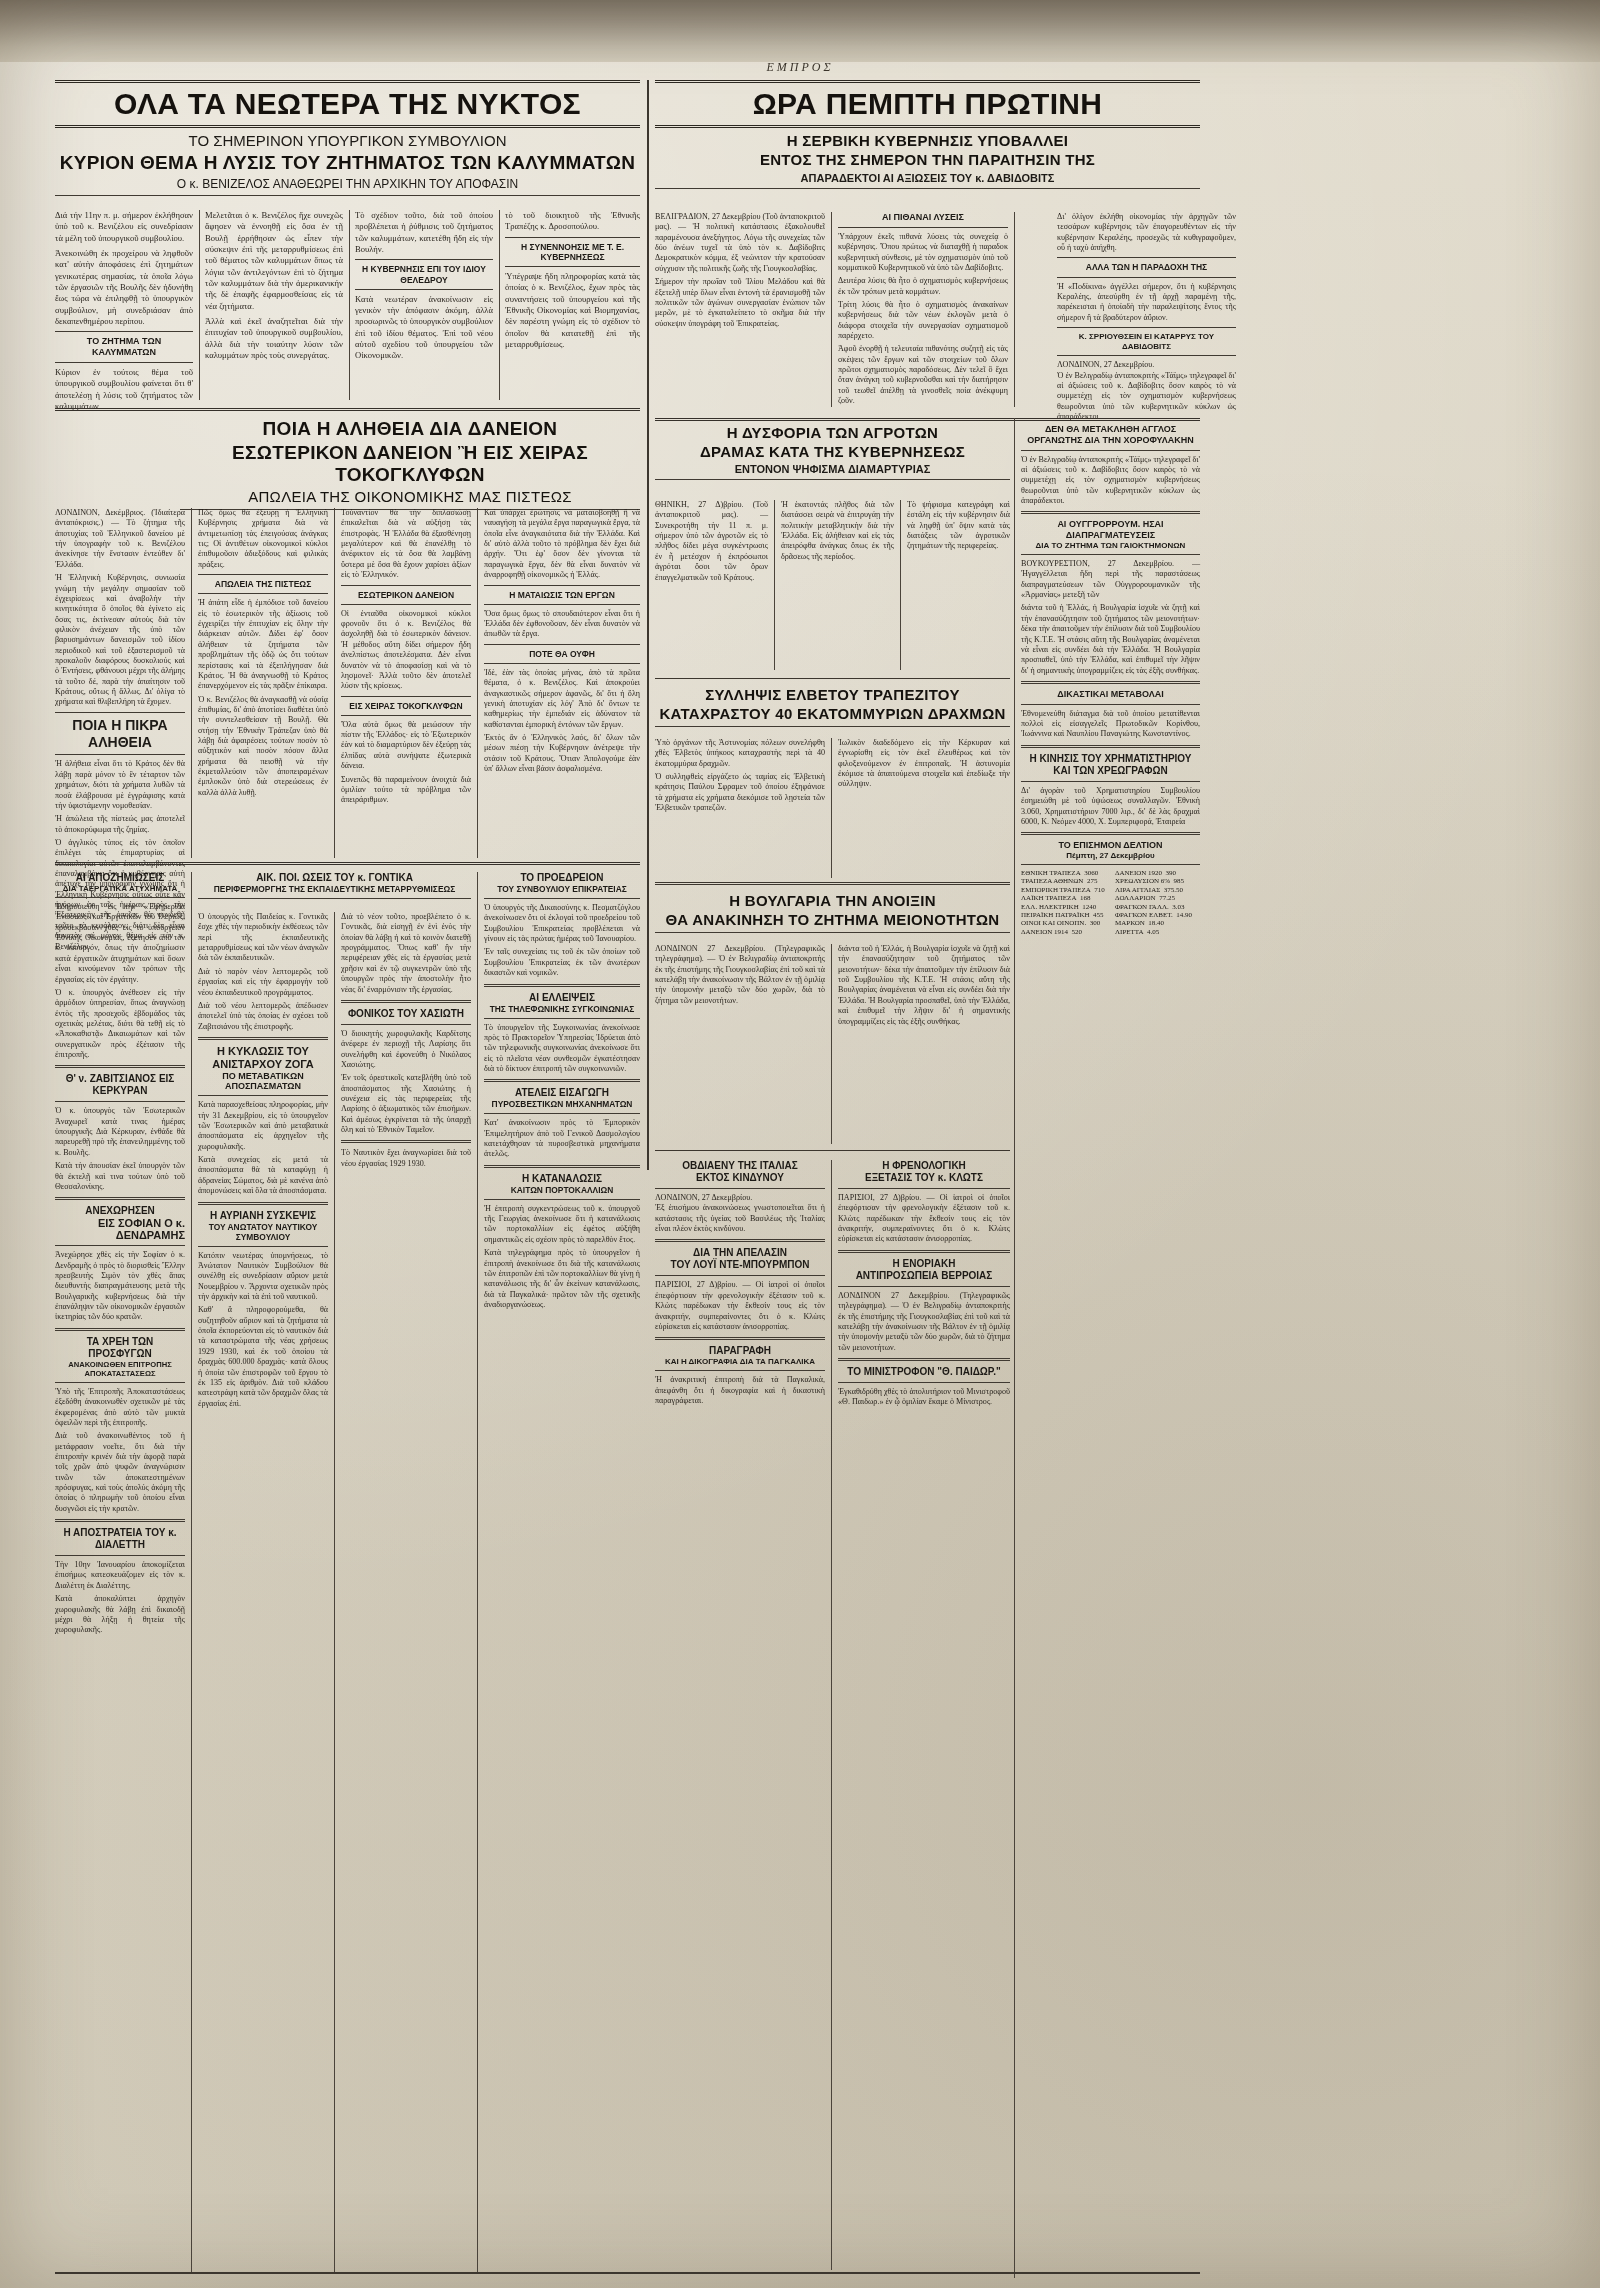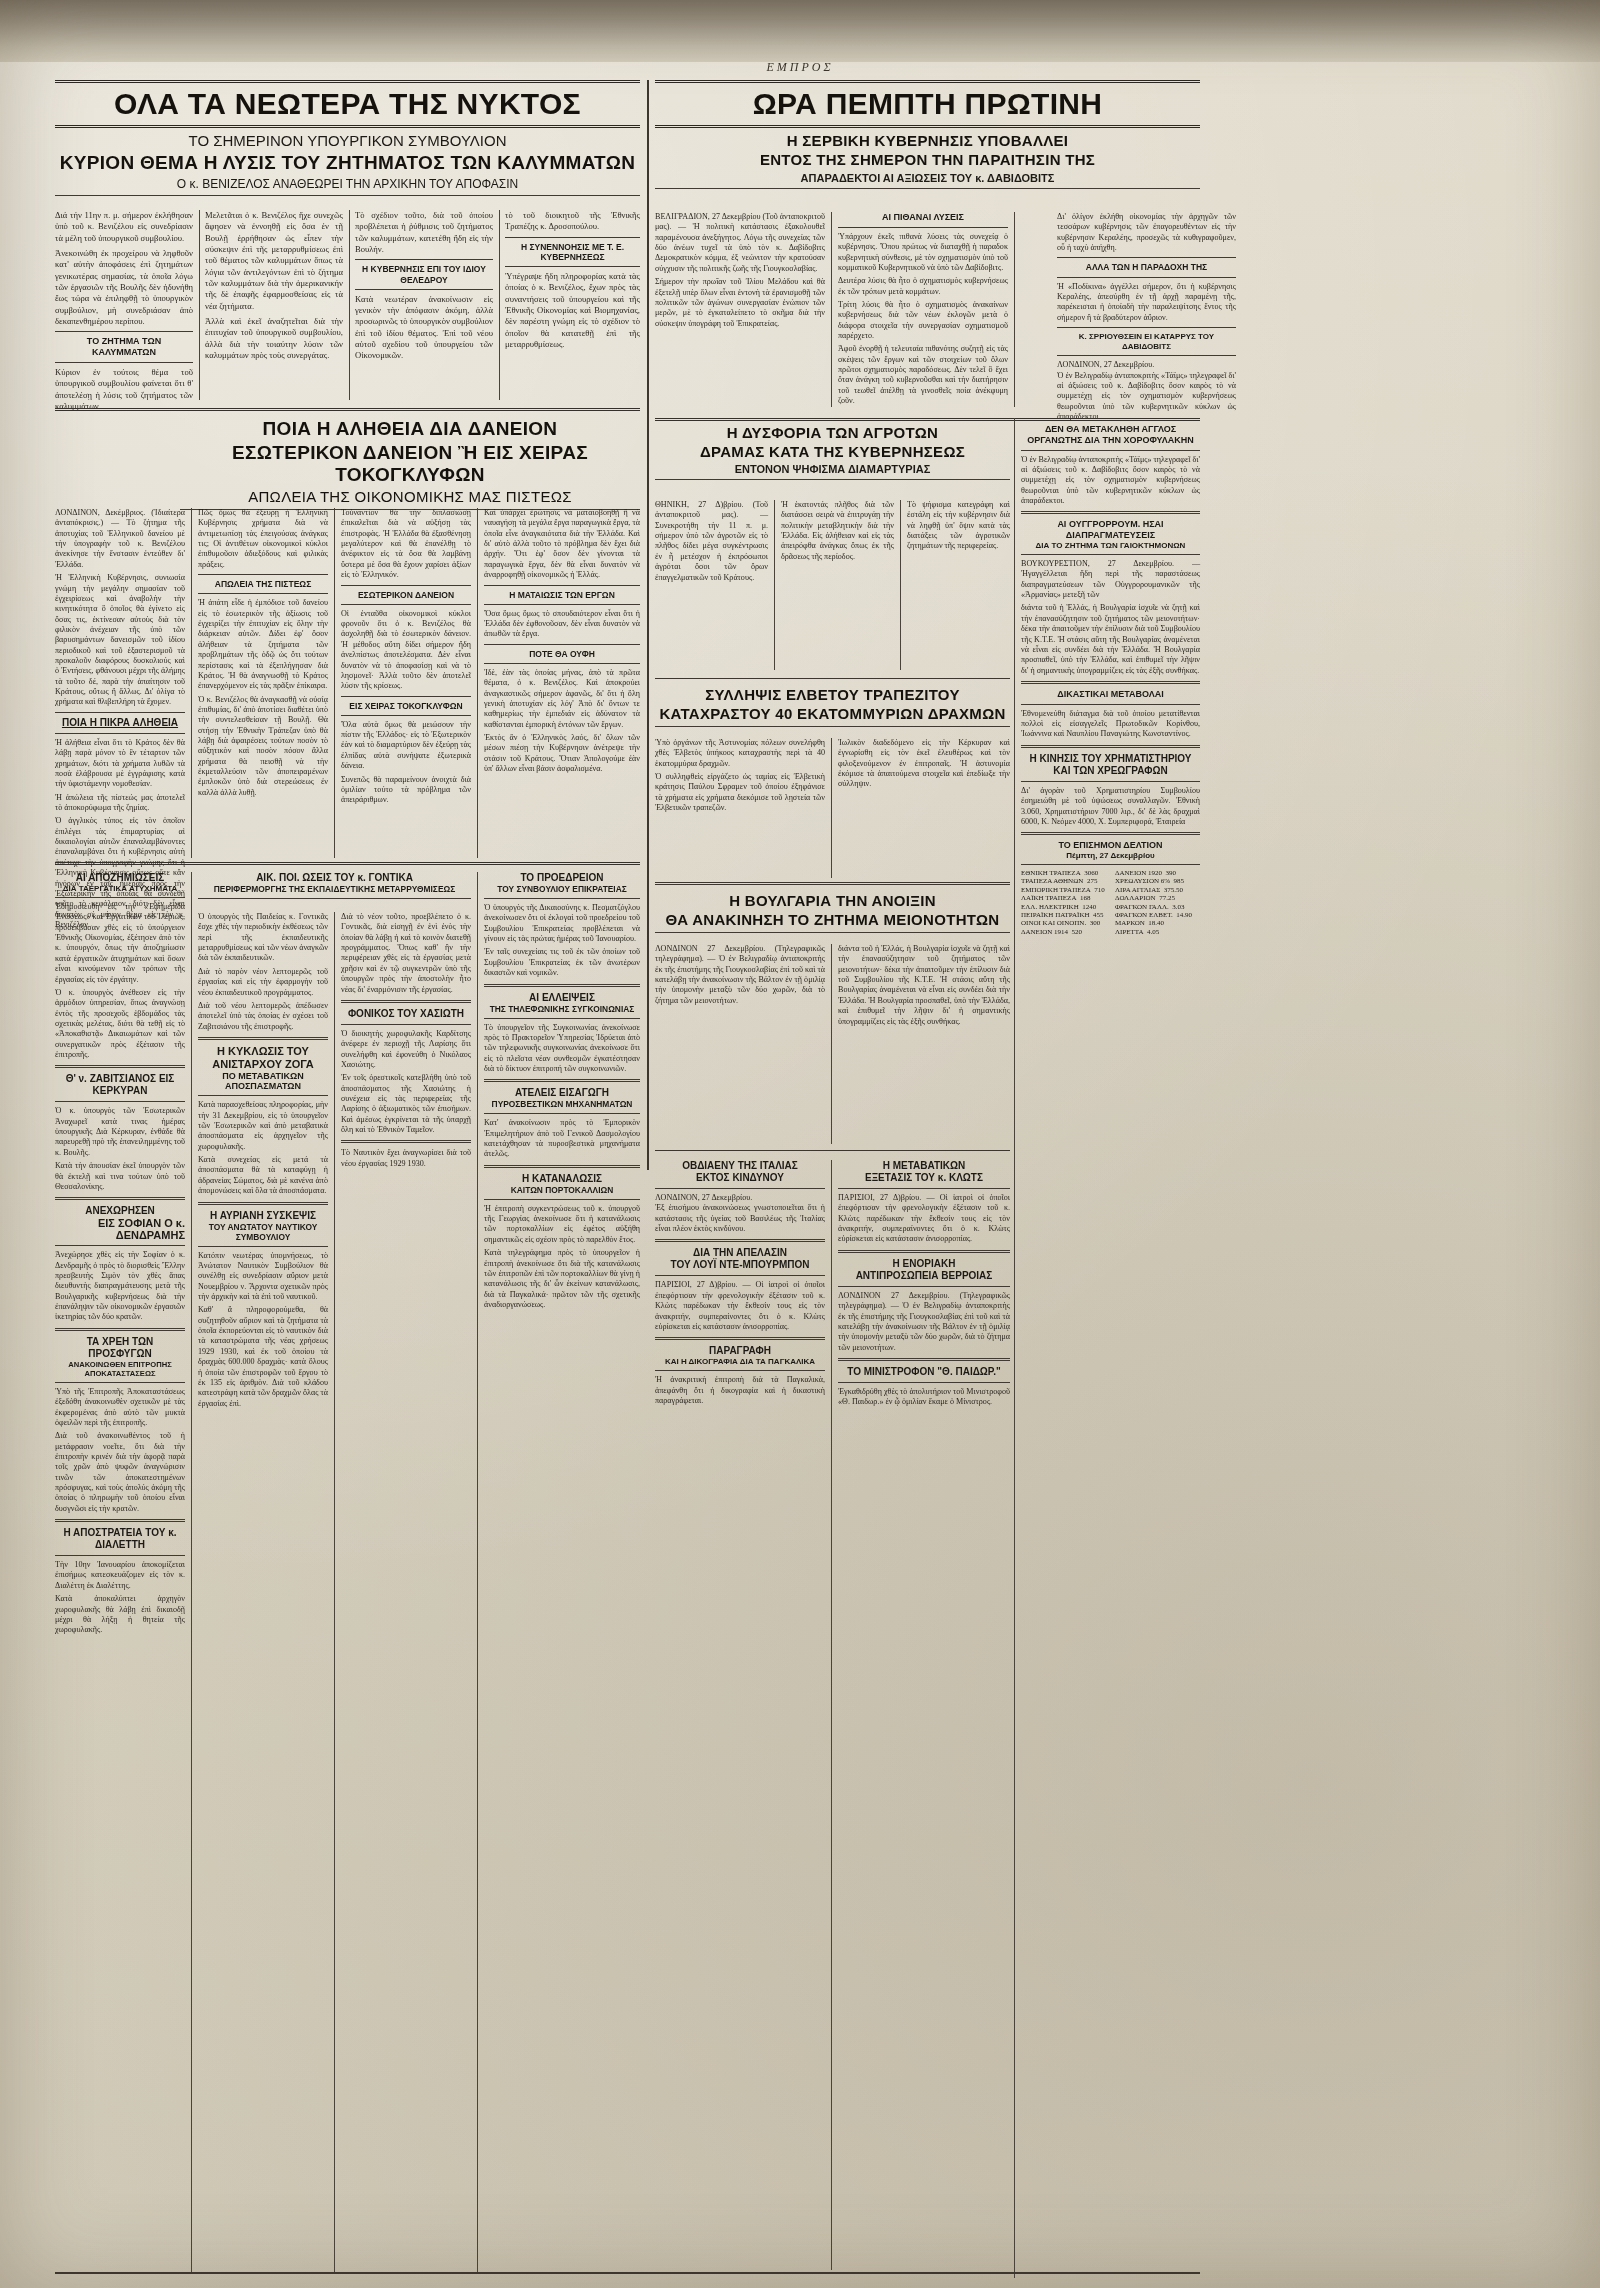--- a/index.html
+++ b/index.html
@@ -175,21 +175,21 @@
   <div class="abs" style="left:180px;top:418px;width:460px;">
     <div class="hl big">ΠΟΙΑ Η ΑΛΗΘΕΙΑ ΔΙΑ ΔΑΝΕΙΟΝ</div>
     <div class="hl big" style="margin-top:2px;">ΕΣΩΤΕΡΙΚΟΝ ΔΑΝΕΙΟΝ Ἢ ΕΙΣ ΧΕΙΡΑΣ ΤΟΚΟΓΚΛΥΦΩΝ</div>
     <div class="hl mid" style="margin-top:2px;font-weight:400;">ΑΠΩΛΕΙΑ ΤΗΣ ΟΙΚΟΝΟΜΙΚΗΣ ΜΑΣ ΠΙΣΤΕΩΣ</div>
     <div class="sep"></div>
   </div>
   <div class="abs col" style="left:55px;top:508px;width:130px;">
     <div class="body-text small">ΛΟΝΔΙΝΟΝ, Δεκέμβριος. (Ἰδιαίτερα ἀνταπόκρισις.) — Τὸ ζήτημα τῆς ἀποτυχίας τοῦ Ἑλληνικοῦ δανείου μὲ τὴν ὑπογραφὴν τοῦ κ. Βενιζέλου ἀνεκίνησε τὴν ἔνστασιν ἐντεύθεν δι' Ἑλλάδα.</div>
     <div class="body-text small" style="margin-top:3px;">Ἡ Ἑλληνικὴ Κυβέρνησις, συνιωσία γνώμη τὴν μεγάλην σημασίαν τοῦ ἐγχειρίσεως καὶ ἀναβολὴν τὴν κινητικότητα ὃ ὁποῖος θὰ ἐγίνετο εἰς ὅσας τις, ἐκτίνεσαν αὐτοὺς διὰ τὸν φιλικὸν ἀνέχειαν τῆς ὑπὸ τῶν βαρυσημάντων δανεισμῶν τοῦ ἰδίου περιοδικοῦ καὶ τοῦ ἐξαστερισμοῦ τὰ προκαλοῦν διαφόρους δυσκολιούς καὶ ὁ Ἐντήσεις, φθάνουσι μέχρι τῆς ἀλήμης τὰ τοῦτο δέ, παρὰ τὴν ἀπαίτησιν τοῦ Κράτους, οὔτως ἢ ἄλλως. Δι' ὁλίγα τὸ χρήματα καὶ θλιβεπλήρη τὰ ἔχομεν.</div>
     <div class="sep"></div>
-    <div class="boxhead" style="font-size:10px;text-decoration:underline;">ΠΟΙΑ Η ΠΙΚΡΑ ΑΛΗΘΕΙΑ</div>
+    <div class="boxhead" style="font-size:14px;">ΠΟΙΑ Η ΠΙΚΡΑ ΑΛΗΘΕΙΑ</div>
     <div class="sep"></div>
     <div class="body-text small">Ἡ ἀλήθεια εἶναι ὅτι τὸ Κράτος δὲν θὰ λάβῃ παρὰ μόνον τὸ ἓν τέταρτον τῶν χρημάτων, διότι τὰ χρήματα λυθῶν τὰ ποσὰ ἐλάβρουσα μὲ ἐγγράφισης κατὰ τὴν ὑφιστάμενην νομοθεσίαν.</div>
     <div class="body-text small" style="margin-top:3px;">Ἡ ἀπώλεια τῆς πίστεώς μας ἀποτελεῖ τὸ ἀποκορύφωμα τῆς ζημίας.</div>
     <div class="body-text small" style="margin-top:3px;">Ὁ ἀγγλικὸς τύπος εἰς τὸν ὁποῖον ἐπιλέγει τὰς ἐπιμαρτυρίας αἱ δικαιολογίαι αὐτῶν ἐπαναλαμβάνοντες ἐπαναλαμβάνει ὅτι ἡ κυβέρνησις αὐτὴ ἀπέτυχε τὴν ὑπογραφὴν γνώμης ὅτι ἡ Ἑλληνικὴ Κυβέρνησις οὔτως οὔτε κἄν ἡγόρων ἐν ταῖς ἡμέραις πρὸς τὴν Ἐξωτερικὴν τῆς ὁποῖας θὰ συνδεθῇ τοῦτο τὸ κεφάλαιον, διότι δὲν εἶναι δυνατὸν σὲ μόνον θέμα εἰς τὸν κ. Βενιζέλον.</div>
   </div>
   <div class="vline" style="left:191px;top:508px;height:350px;"></div>
   <div class="abs col" style="left:198px;top:508px;width:130px;">
     <div class="body-text small">Πῶς ὅμως θὰ ἐξευρῃ ἡ Ἑλληνικὴ Κυβέρνησις χρήματα διὰ νὰ ἀντιμετωπίσῃ τὰς ἐπειγούσας ἀνάγκας τις; Οἱ ἀντιθέτων οἰκονομικοὶ κύκλοι ἐπιθυμοῦσιν ἀδιεξόδους καὶ φιλικὰς πράξεις.</div>
     <div class="sep"></div>
     <div class="boxhead" style="font-size:8.5px;">ΑΠΩΛΕΙΑ ΤΗΣ ΠΙΣΤΕΩΣ</div>
@@ -330,21 +330,21 @@
     <div class="sep"></div>
     <div class="body-text small">ΠΑΡΙΣΙΟΙ, 27 Δ)βρίου. — Οἱ ἰατροὶ οἱ ὁποῖοι ἐπεφόρτισαν τὴν φρενολογικὴν ἐξέτασιν τοῦ κ. Κλὼτς παρέδωκαν τὴν ἔκθεσίν τους εἰς τὸν ἀνακριτήν, συμπεραίνοντες ὅτι ὁ κ. Κλὼτς εὑρίσκεται εἰς κατάστασιν ἀνισορροπίας.</div>
     <div class="sep-d"></div>
     <div class="boxhead" style="font-size:10px;">ΠΑΡΑΓΡΑΦΗ</div>
     <div class="sub" style="font-size:8px;">ΚΑΙ Η ΔΙΚΟΓΡΑΦΙΑ ΔΙΑ ΤΑ ΠΑΓΚΑΛΙΚΑ</div>
     <div class="sep"></div>
     <div class="body-text small">Ἡ ἀνακριτικὴ ἐπιτροπὴ διὰ τὰ Παγκαλικὰ, ἀπεφάνθη ὅτι ἡ δικογραφία καὶ ἡ δικαστικὴ παραγράφεται.</div>
   </div>
   <div class="vline" style="left:831px;top:1160px;height:1110px;"></div>
   <div class="abs col" style="left:838px;top:1160px;width:172px;">
-    <div class="boxhead" style="font-size:10px;">Η ΜΕΤΑΒΑΤΙΚΩΝ</div>
+    <div class="boxhead" style="font-size:10px;">Η ΦΡΕΝΟΛΟΓΙΚΗ</div>
     <div class="boxhead" style="font-size:10px;">ΕΞΕΤΑΣΙΣ ΤΟΥ κ. ΚΛΩΤΣ</div>
     <div class="sep"></div>
     <div class="body-text small">ΠΑΡΙΣΙΟΙ, 27 Δ)βρίου. — Οἱ ἰατροὶ οἱ ὁποῖοι ἐπεφόρτισαν τὴν φρενολογικὴν ἐξέτασιν τοῦ κ. Κλὼτς παρέδωκαν τὴν ἔκθεσίν τους εἰς τὸν ἀνακριτήν, συμπεραίνοντες ὅτι ὁ κ. Κλὼτς εὑρίσκεται εἰς κατάστασιν ἀνισορροπίας.</div>
     <div class="sep-d"></div>
     <div class="boxhead" style="font-size:10px;">Η ΕΝΟΡΙΑΚΗ</div>
     <div class="boxhead" style="font-size:10px;">ΑΝΤΙΠΡΟΣΩΠΕΙΑ ΒΕΡΡΟΙΑΣ</div>
     <div class="sep"></div>
     <div class="body-text small">ΛΟΝΔΙΝΟΝ 27 Δεκεμβρίου. (Τηλεγραφικῶς τηλεγράφημα). — Ὁ ἐν Βελιγραδίῳ ἀνταποκριτὴς ἐκ τῆς ἐπιστήμης τῆς Γιουγκοσλαβίας ἐπὶ τοῦ καὶ τὰ κατελάβῃ τὴν ἀνακοίνωσιν τῆς Βάλτον ἐν τῇ ὁμιλίᾳ τὴν ὑπομονὴν μεταξὺ τῶν δύο χωρῶν, διὰ τὸ ζήτημα τῶν μειονοτήτων.</div>
     <div class="sep-d"></div>
     <div class="boxhead" style="font-size:10px;">ΤΟ ΜΙΝΙΣΤΡΟΦΟΝ "Θ. ΠΑΙΔΩΡ."</div>

